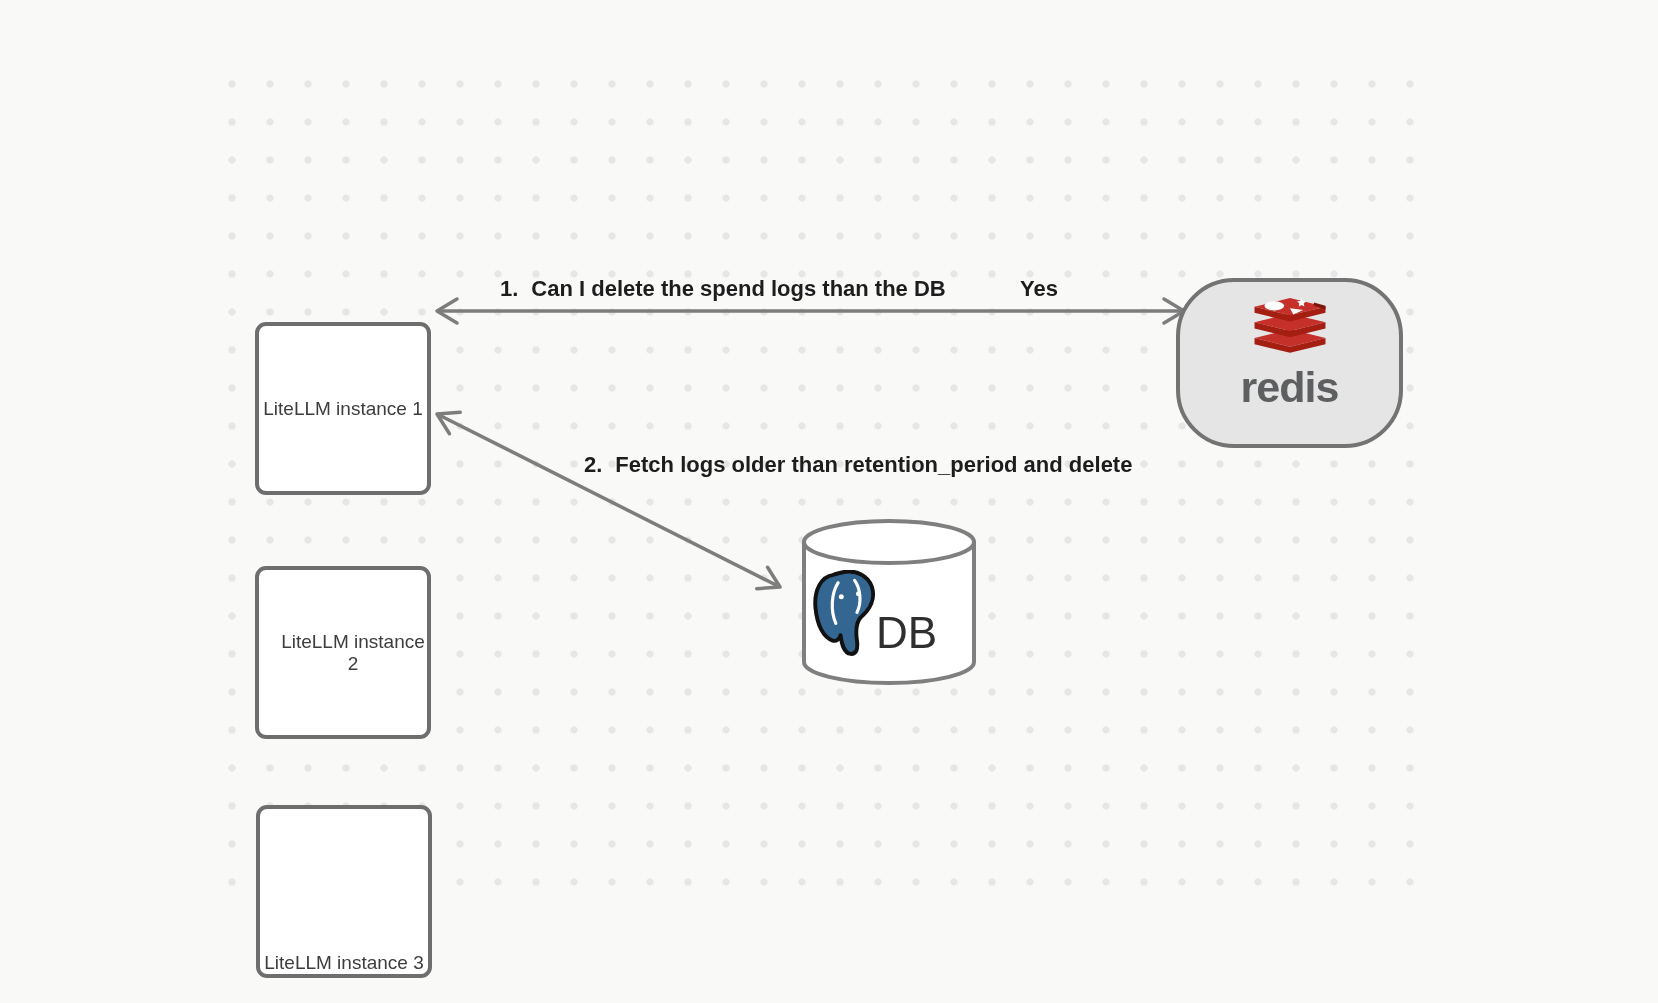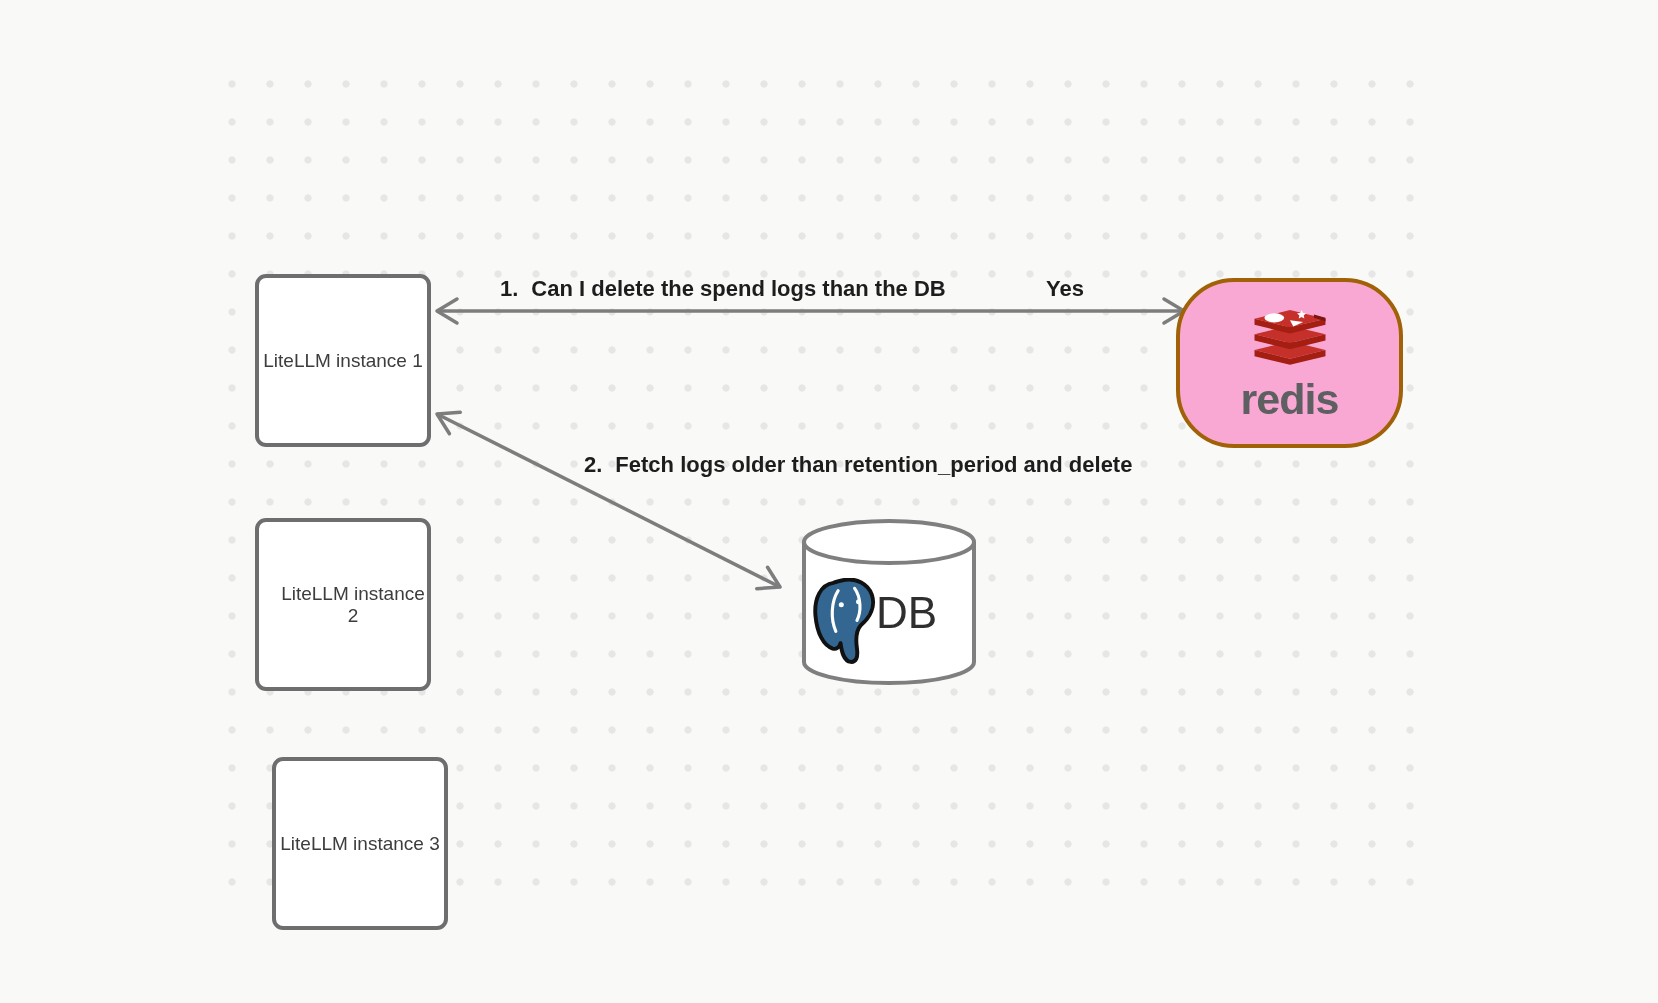--- a/index.html
+++ b/index.html
@@ -19,60 +19,60 @@
     width: 1224px; height: 840px;
     background-image: radial-gradient(circle, #e6e6e6 3.2px, rgba(230,230,230,0) 4px);
     background-size: 38px 38px;
   }
   .node-box {
     position: absolute;
     width: 176px; height: 173px;
     background: #ffffff;
     border: 4px solid #6e6e6e;
     border-radius: 11px;
-    display: flex; align-items: center; justify-content: center;
+    display: flex; align-items: center; justify-content: center; margin-top: 48px;
   }
   .node-box .box-label {
     font-size: 19px;
     color: #3d3d3d;
     text-align: center;
   }
   #box-instance-1 { left: 255px; top: 274px; }
   #box-instance-2 { left: 255px; top: 518px; padding-left: 20px; }
-  #box-instance-3 { left: 272px; top: 757px; }
+  #box-instance-3 { left: 256px; top: 757px; align-items: flex-end; }
 
   .redis-node {
     position: absolute;
     left: 1176px; top: 278px;
     width: 227px; height: 170px;
-    background: #f9a8d4;
-    border: 4px solid #a16207;
+    background: #e5e5e5;
+    border: 4px solid #737373;
     border-radius: 58px;
     display: flex; flex-direction: column;
     align-items: center; justify-content: flex-start;
-    padding-top: 28px;
+    padding-top: 16px;
   }
   .redis-wordmark {
     font-size: 43px;
     font-weight: bold;
     letter-spacing: -1px;
     color: #5d5f61;
     line-height: 44px;
     margin-top: 1px;
   }
   .db-node {
     position: absolute;
     left: 800px; top: 518px;
     width: 178px; height: 169px;
   }
   .db-cyl-svg { position: absolute; left: 0; top: 0; }
   .db-content {
     position: absolute;
-    left: 10px; top: 60px;
-    display: flex; align-items: flex-start;
+    left: 10px; top: 52px;
+    display: flex; align-items: flex-end;
   }
   .db-label {
     font-size: 44px;
     color: #2f2f2f;
     margin-left: -6px;
     margin-top: 10px;
     letter-spacing: 0px;
   }
   .arrows-overlay {
     position: absolute; left: 0; top: 0;
@@ -83,21 +83,21 @@
     position: absolute;
     display: flex;
     gap: 13px;
     font-size: 22px;
     font-weight: bold;
     color: #1d1d1d;
     line-height: 26px;
     white-space: nowrap;
   }
   #edge1-label { left: 500px; top: 276px; }
-  #edge1-reply { left: 1046px; top: 276px; }
+  #edge1-reply { left: 1020px; top: 276px; }
   #edge2-label { left: 584px; top: 452px; }
 </style>
 </head>
 <body>
 
 <div class="canvas">
 
   <div class="dot-grid"></div>
 
   <svg class="arrows-overlay" width="1658" height="1003" viewBox="0 0 1658 1003" xmlns="http://www.w3.org/2000/svg">

